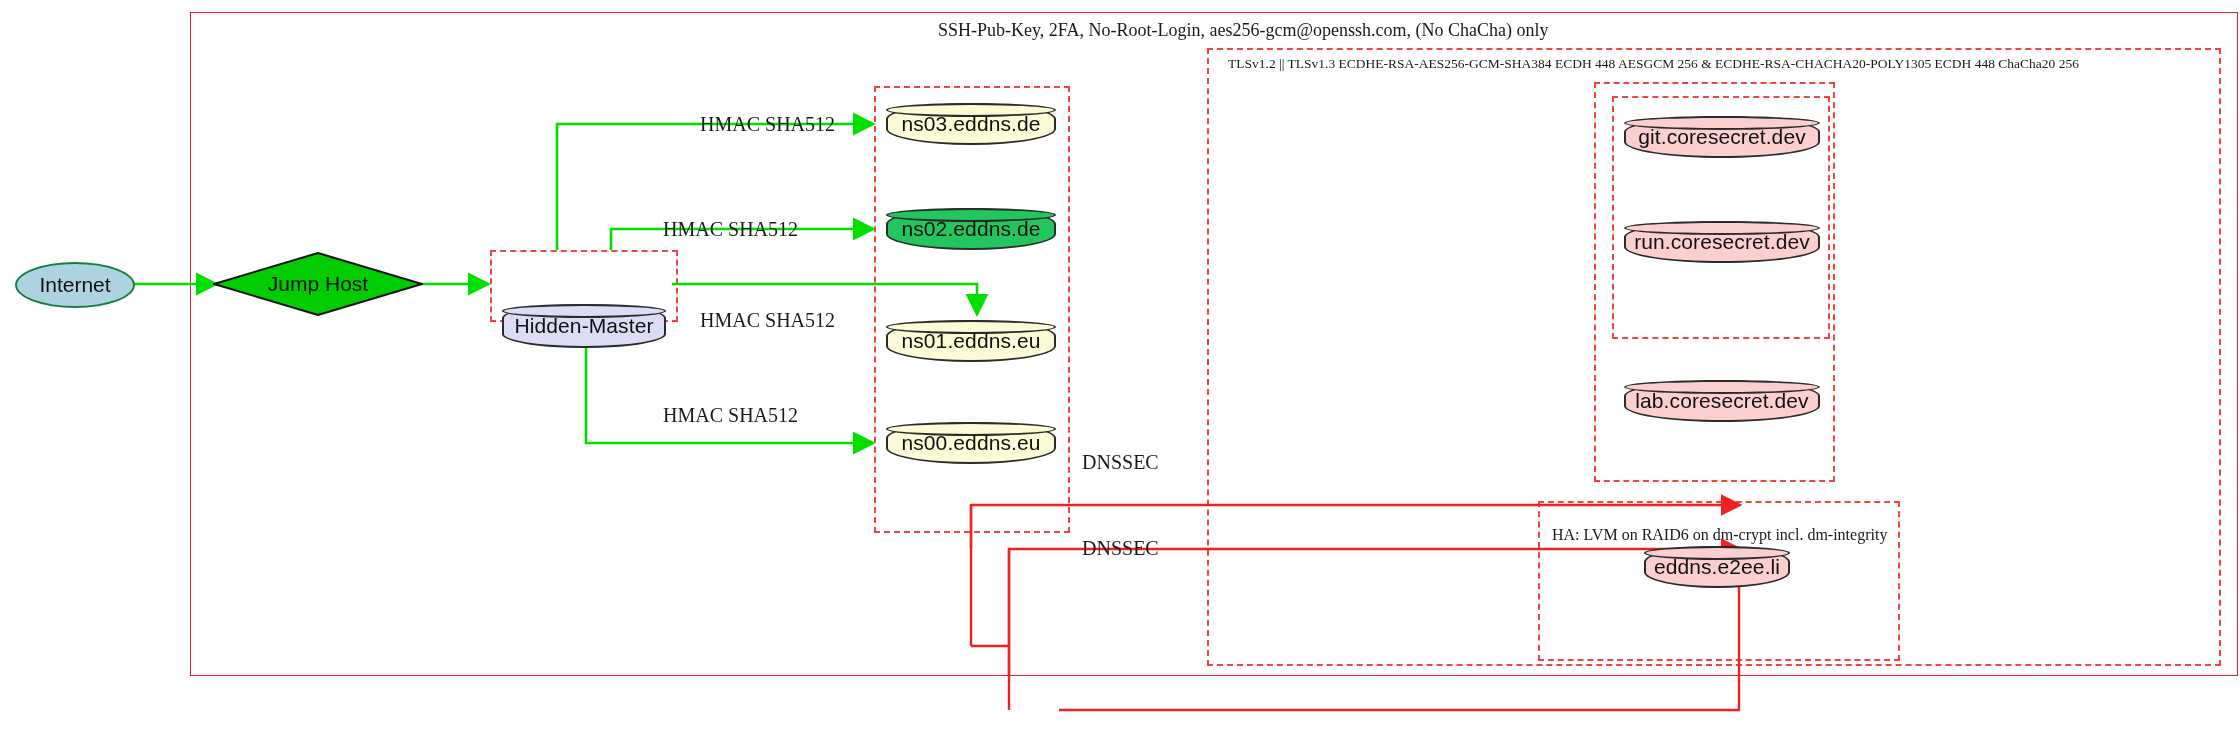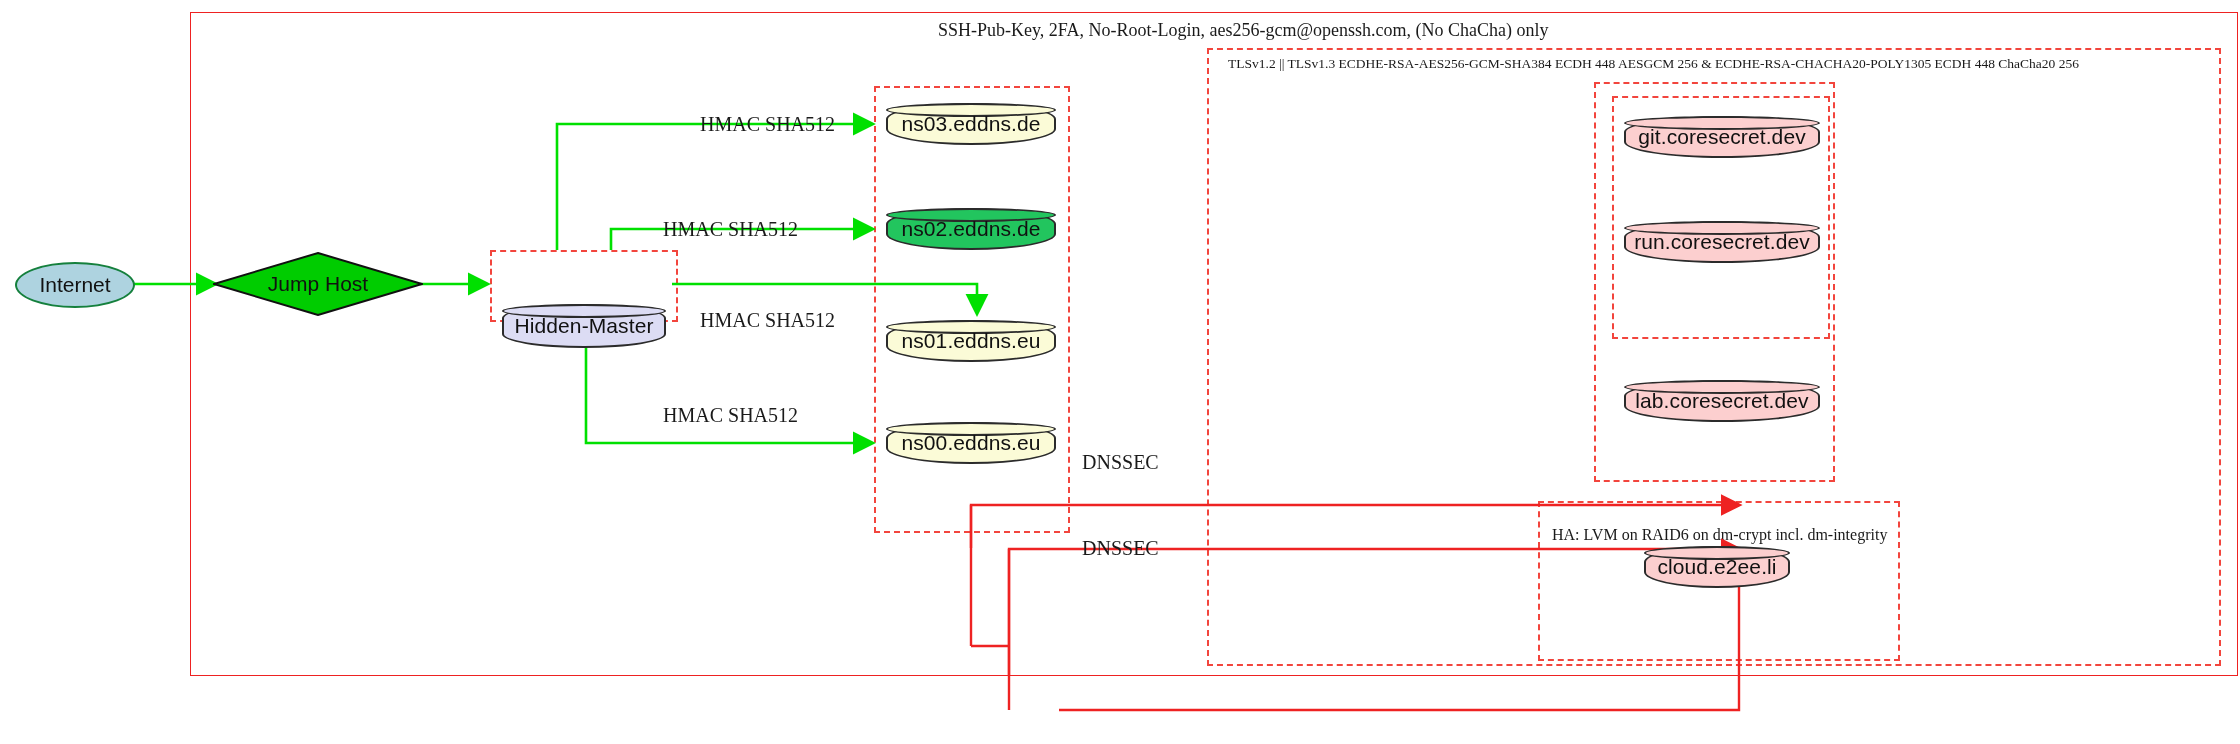--- a/index.html
+++ b/index.html
@@ -212,17 +212,17 @@
   <div class="cyl pink" style="left:1624px;top:116px;width:196px;height:42px;background:#fccfcf;">
     <span>git.coresecret.dev</span>
   </div>
   <div class="cyl pink" style="left:1624px;top:221px;width:196px;height:42px;background:#fccfcf;">
     <span>run.coresecret.dev</span>
   </div>
   <div class="cyl pink" style="left:1624px;top:380px;width:196px;height:42px;background:#fccfcf;">
     <span>lab.coresecret.dev</span>
   </div>
   <div class="cyl pink" style="left:1644px;top:546px;width:146px;height:42px;background:#fccfcf;">
-    <span>cloud.e2ee.li</span>
+    <span>eddns.e2ee.li</span>
   </div>
 
 
 </div>
 
 </body></html>

